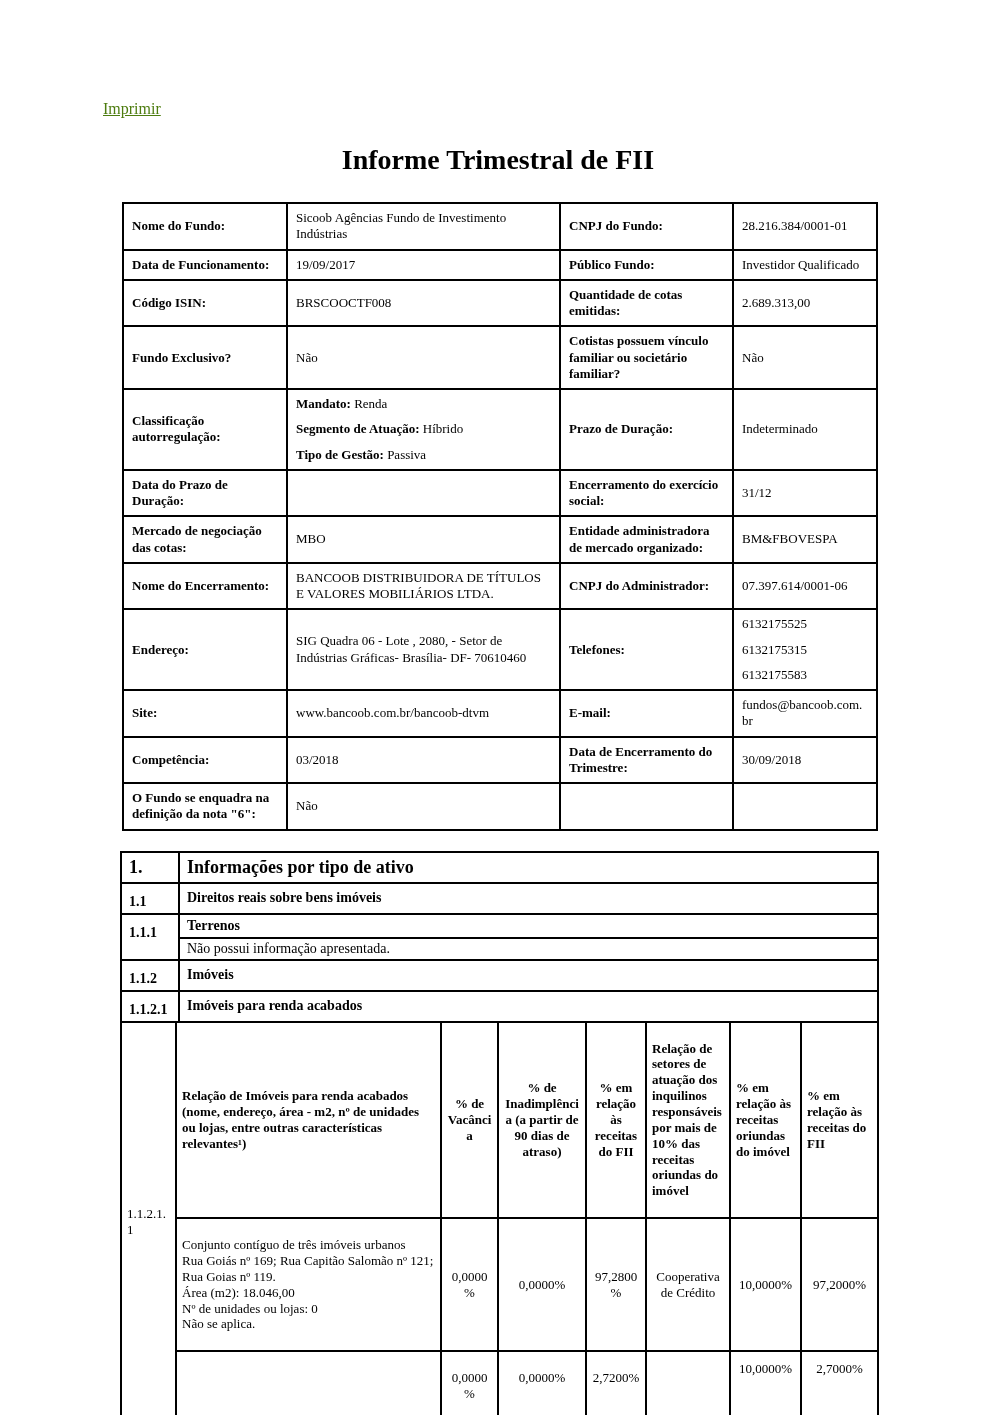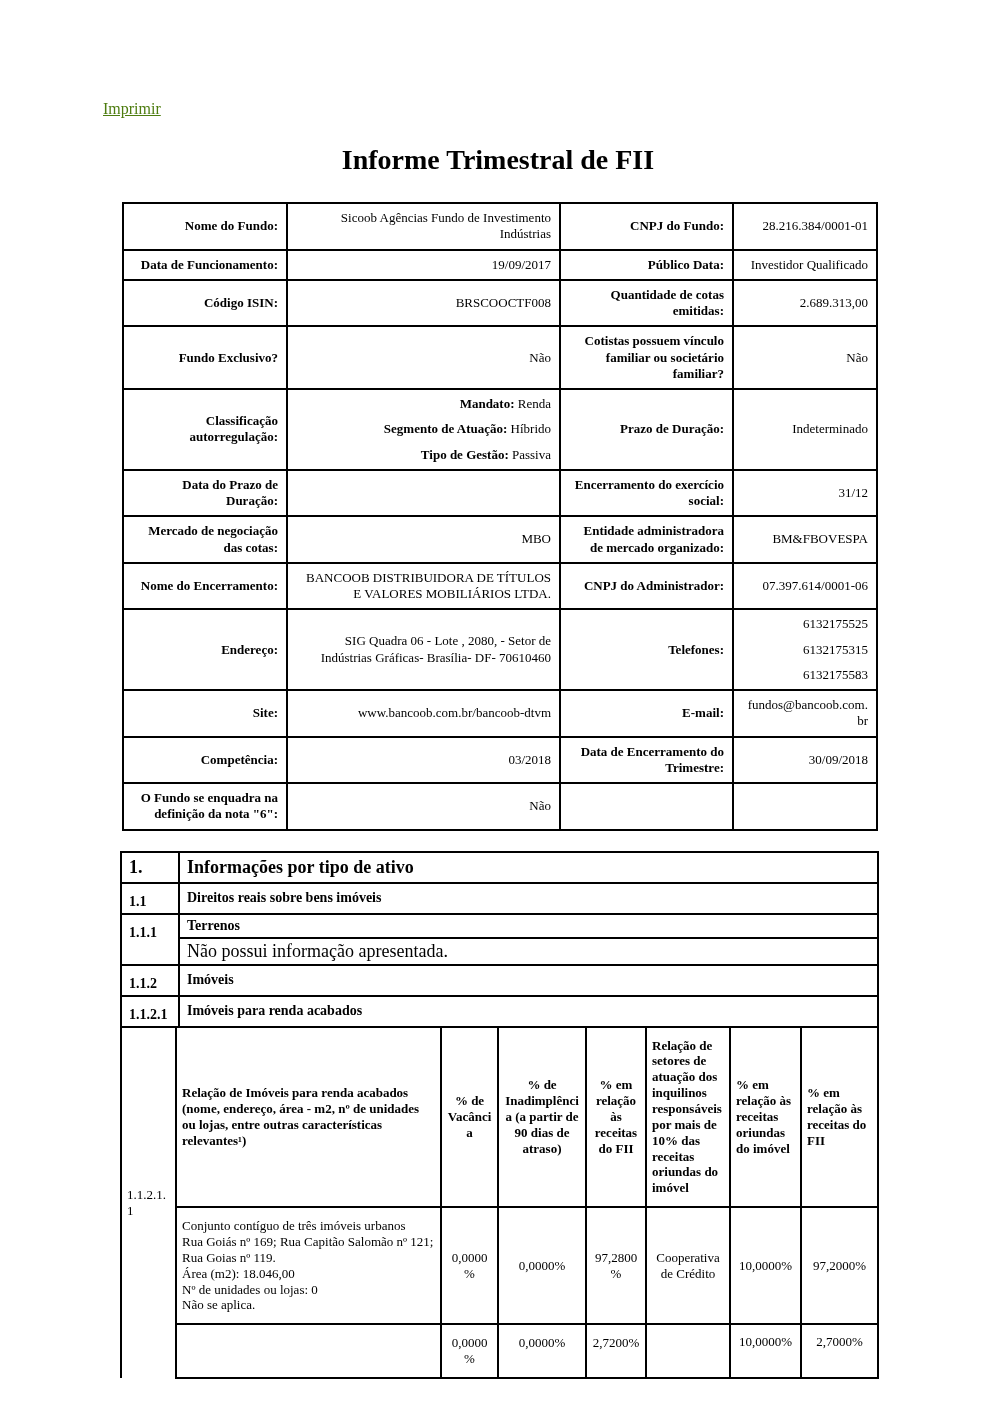--- a/index.html
+++ b/index.html
@@ -15,47 +15,47 @@
     font-size: 16px; cursor: pointer;
   }
   h1.title {
     margin: 26px 4px 0 0; text-align: center;
     font-size: 28px; font-weight: bold;
   }
   table { border-collapse: collapse; table-layout: fixed; }
   td { word-wrap: break-word; }
 
   
-  table.info-table { margin: 26px 0 0 122px; width: 754px; text-align: right; }
+  table.info-table { margin: 26px 0 0 122px; width: 754px; }
   table.info-table td {
     border: 2px solid #000; padding: 6px 8px;
     font-size: 13px; vertical-align: middle; line-height: 1.25;
   }
   td.lbl { font-weight: bold; }
   td.val p, td.lbl p { margin: 0 0 9px 0; }
   td.val p:last-child { margin-bottom: 0; }
 
   
   table.section-table { margin: 20px 0 0 120px; width: 757px; }
   table.section-table td {
     border: 2px solid #000; padding: 3px 7px;
     font-size: 14px; font-weight: bold; vertical-align: middle;
   }
   table.section-table tr.top td { font-size: 18px; padding: 4px 7px; }
   table.section-table td.num { vertical-align: top; padding-top: 10px; }
-  table.section-table td.note { font-weight: normal; font-size: 18px; padding: 2px 7px; }
+  table.section-table td.note { font-weight: normal; font-size: 14px; padding: 2px 7px; }
 
   
   table.detail-table {
     margin: -2px 0 0 120px; width: 757px;
     border-left: 2px solid #000; border-right: 2px solid #000; border-top: 2px solid #000;
   }
   table.detail-table td {
     border: 2px solid #000; font-size: 13px;
-    padding: 10px 5px; line-height: 1.22; vertical-align: middle;
+    padding: 18px 5px; line-height: 1.22; vertical-align: middle;
   }
   table.detail-table td.hdr { font-weight: bold; }
   td.c { text-align: center; }
   td.itemnum {
     vertical-align: top; font-size: 12.5px; padding: 2px 2px;
     border-bottom: none !important;
   }
   tr.prop-header { height: 157px; }
   tr.prop-row1 { height: 94px; }
   tr.prop-row2 { height: 25px; }
@@ -83,21 +83,21 @@
     <tbody>
       <tr>
         <td class="lbl">Nome do Fundo:</td>
         <td class="val">Sicoob Agências Fundo de Investimento Indústrias</td>
         <td class="lbl">CNPJ do Fundo:</td>
         <td class="val">28.216.384/0001-01</td>
       </tr>
       <tr>
         <td class="lbl">Data de Funcionamento:</td>
         <td class="val">19/09/2017</td>
-        <td class="lbl">Público Data:</td>
+        <td class="lbl">Público Fundo:</td>
         <td class="val">Investidor Qualificado</td>
       </tr>
       <tr>
         <td class="lbl">Código ISIN:</td>
         <td class="val">BRSCOOCTF008</td>
         <td class="lbl">Quantidade de cotas emitidas:</td>
         <td class="val">2.689.313,00</td>
       </tr>
       <tr>
         <td class="lbl">Fundo Exclusivo?</td>

